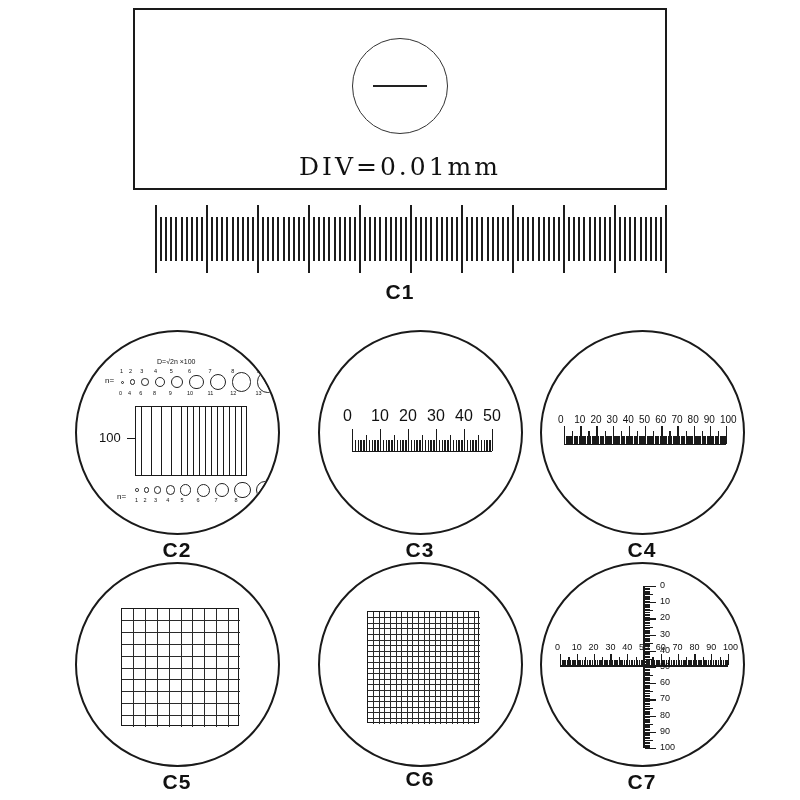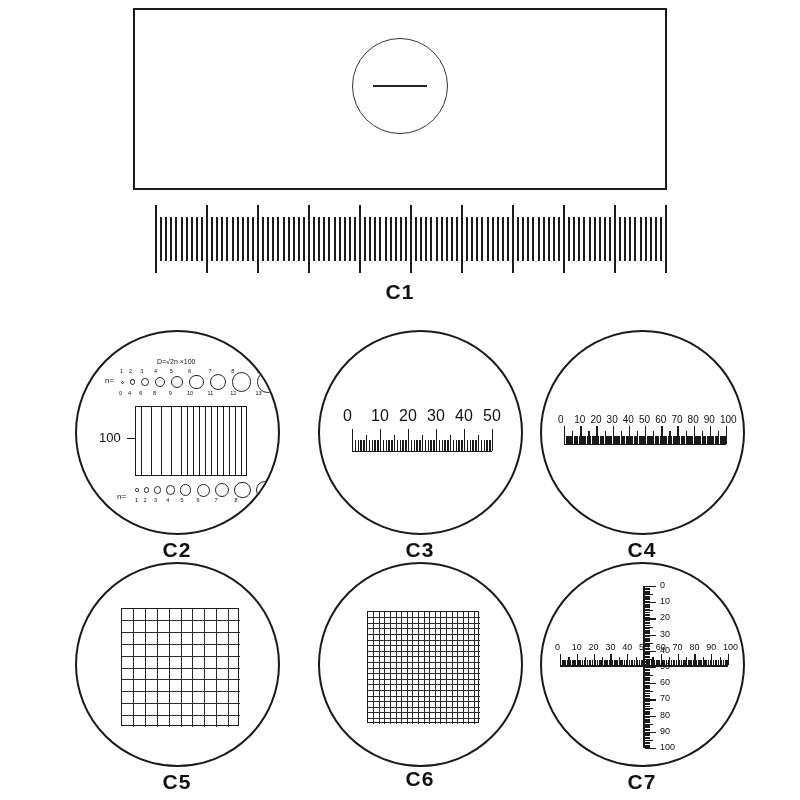--- a/index.html
+++ b/index.html
@@ -183,20 +183,21 @@
 </style>
 </head>
 <body>
 
 <div class="stage">
 
   <div class="c1-slide">
     <div class="c1-circle">
       <div class="c1-circle-line"></div>
     </div>
+    <div class="c1-caption">DIV=0.01mm</div>
   </div>
 
   <div class="c1-ruler" id="c1-ruler">
       <div class="tick" style="left: 0px; top: 0px; height: 68px;"></div>
       <div class="tick" style="left: 5.1px; top: 12px; height: 44px;"></div>
       <div class="tick" style="left: 10.2px; top: 12px; height: 44px;"></div>
       <div class="tick" style="left: 15.3px; top: 12px; height: 44px;"></div>
       <div class="tick" style="left: 20.4px; top: 12px; height: 44px;"></div>
       <div class="tick" style="left: 25.5px; top: 12px; height: 44px;"></div>
       <div class="tick" style="left: 30.6px; top: 12px; height: 44px;"></div>

